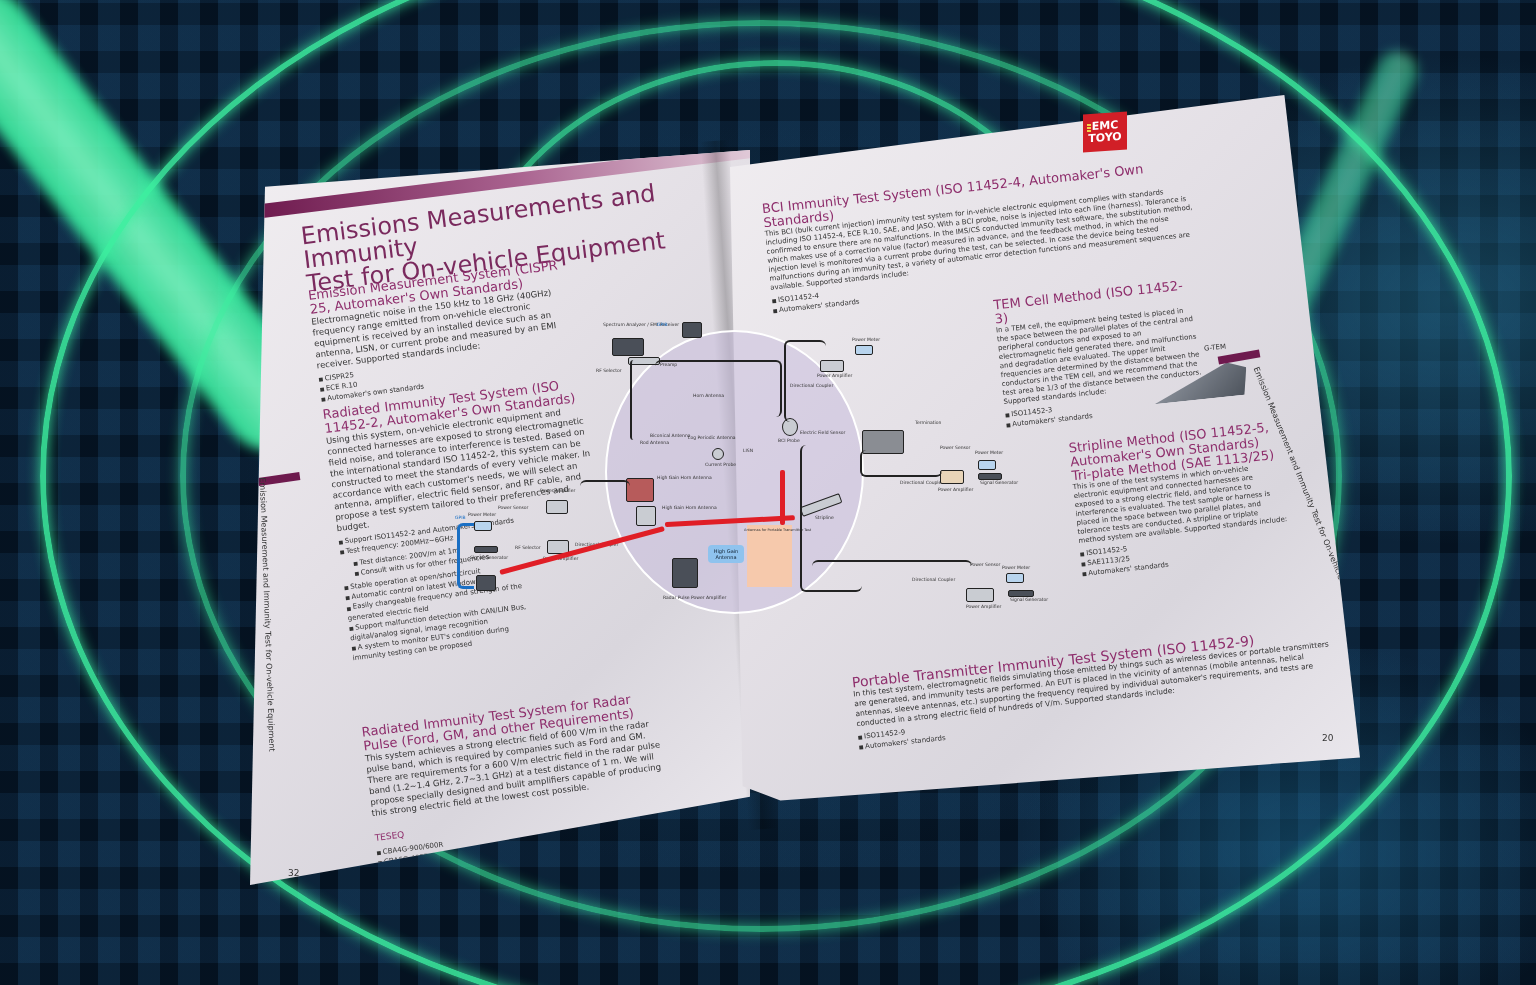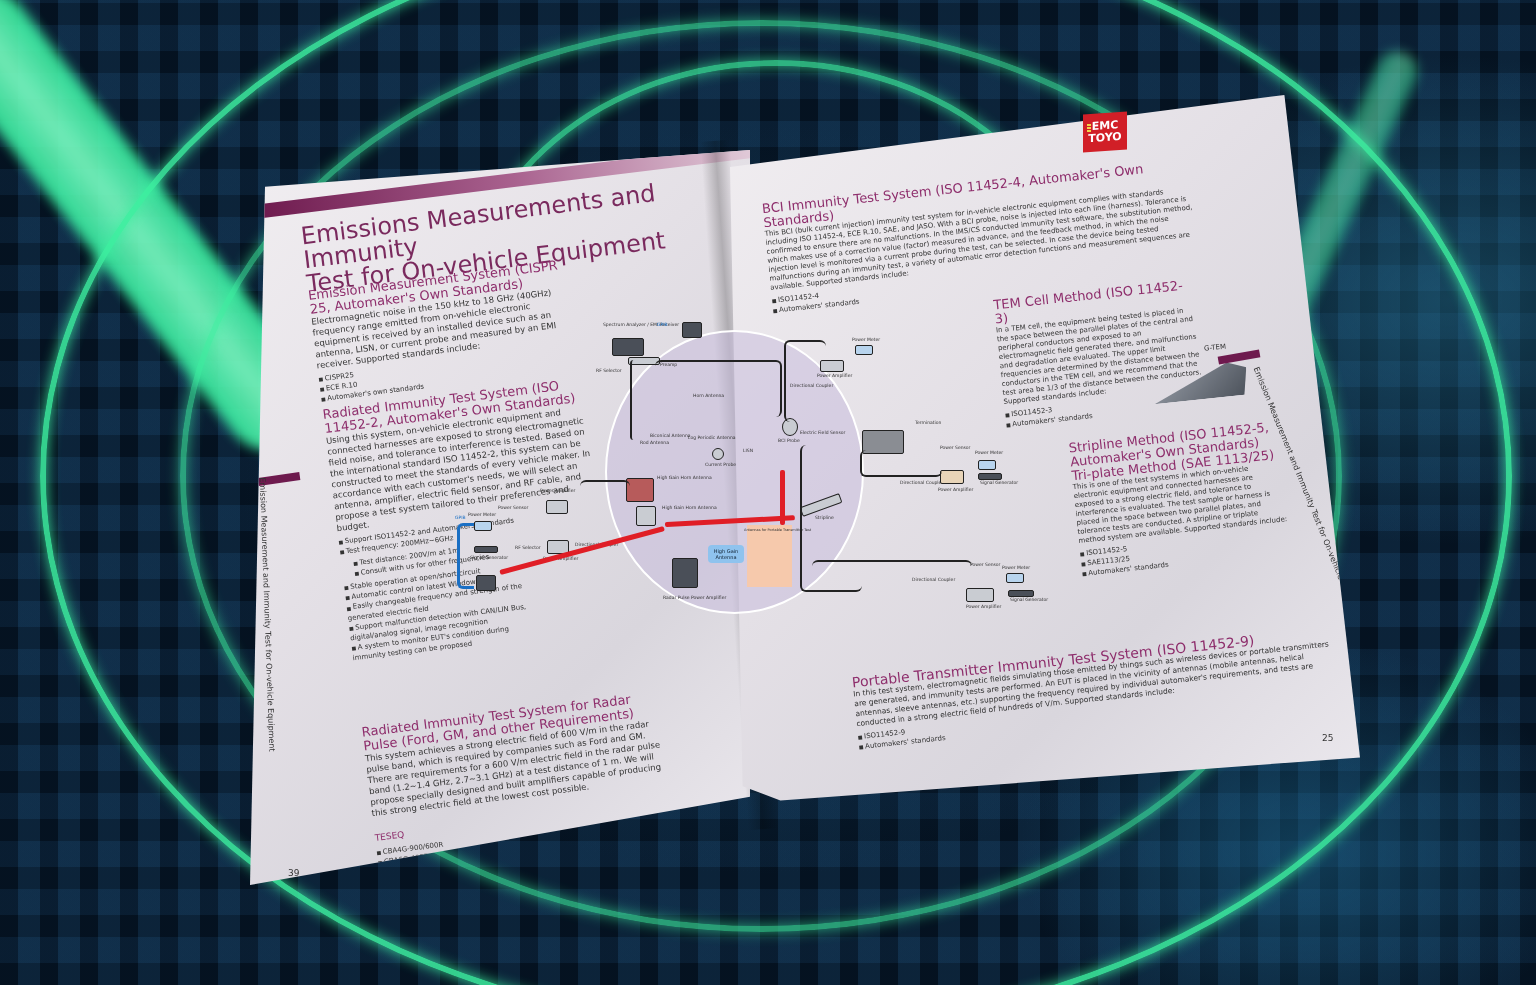--- a/index.html
+++ b/index.html
@@ -114,21 +114,21 @@
         <div class="h" style="font-size:9px;margin-top:12px;">TESEQ</div>
         <ul class="ul">
           <li>CBA4G-900/600R</li>
           <li>CBA6G-400D</li>
           <li>Power amp supporting radar pulse testing</li>
         </ul>
       </div>
     </div>
     <div class="tab" style="left:8px;top:325px;transform:rotate(-8deg);"></div>
     <div class="vert" style="left:-120px;top:460px;transform:rotate(88deg);">Emission Measurement and Immunity Test for On-vehicle Equipment</div>
-    <div class="pn" style="left:38px;top:718px;">39</div>
+    <div class="pn" style="left:38px;top:718px;">32</div>
   </div>
 
   <div class="spine"></div>
 
   <div class="page right">
     <div class="rot-l" style="transform:rotate(-6deg);">
       <div class="blk" style="left:20px;top:110px;width:430px;">
         <div class="h">BCI Immunity Test System (ISO 11452-4, Automaker's Own Standards)</div>
         <div class="p" style="font-size:7px;line-height:9px;">This BCI (bulk current injection) immunity test system for in-vehicle electronic equipment complies with standards including ISO 11452-4, ECE R.10, SAE, and JASO. With a BCI probe, noise is injected into each line (harness). Tolerance is confirmed to ensure there are no malfunctions. In the IMS/CS conducted immunity test software, the substitution method, which makes use of a correction value (factor) measured in advance, and the feedback method, in which the noise injection level is monitored via a current probe during the test, can be selected. In case the device being tested malfunctions during an immunity test, a variety of automatic error detection functions and measurement sequences are available.  Supported standards include:</div>
         <ul class="ul">
@@ -162,21 +162,21 @@
         <div class="h" style="font-size:14px;">Portable Transmitter Immunity Test System (ISO 11452-9)</div>
         <div class="p" style="font-size:7.5px;line-height:10px;">In this test system, electromagnetic fields simulating those emitted by things such as wireless devices or portable transmitters are generated, and immunity tests are performed. An EUT is placed in the vicinity of antennas (mobile antennas, helical antennas, sleeve antennas, etc.)  supporting the frequency required by individual automaker's requirements, and tests are conducted in a strong electric field of hundreds of V/m.  Supported standards include:</div>
         <ul class="ul">
           <li>ISO11452-9</li>
           <li>Automakers' standards</li>
         </ul>
       </div>
     </div>
     <div class="tab" style="left:488px;top:258px;transform:rotate(-10deg);"></div>
     <div class="vert" style="left:440px;top:395px;transform:rotate(68deg);">Emission Measurement and Immunity Test for On-vehicle Equipment</div>
-    <div class="pn" style="left:592px;top:638px;">25</div>
+    <div class="pn" style="left:592px;top:638px;">20</div>
   </div>
 
   <div class="logo">
     <div class="dots"></div>
     <span>EMC</span>
     <span>TOYO</span>
   </div>
 
   <div>
     <div class="disc"></div>

